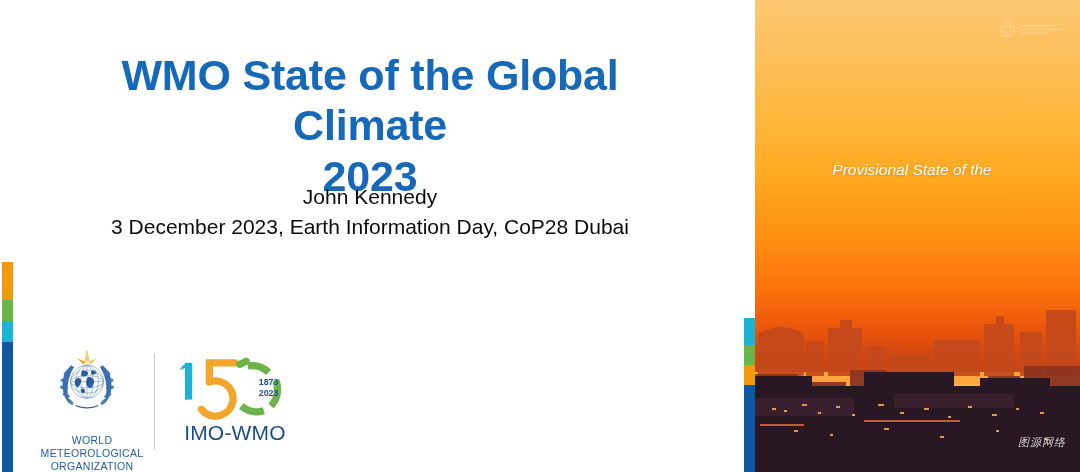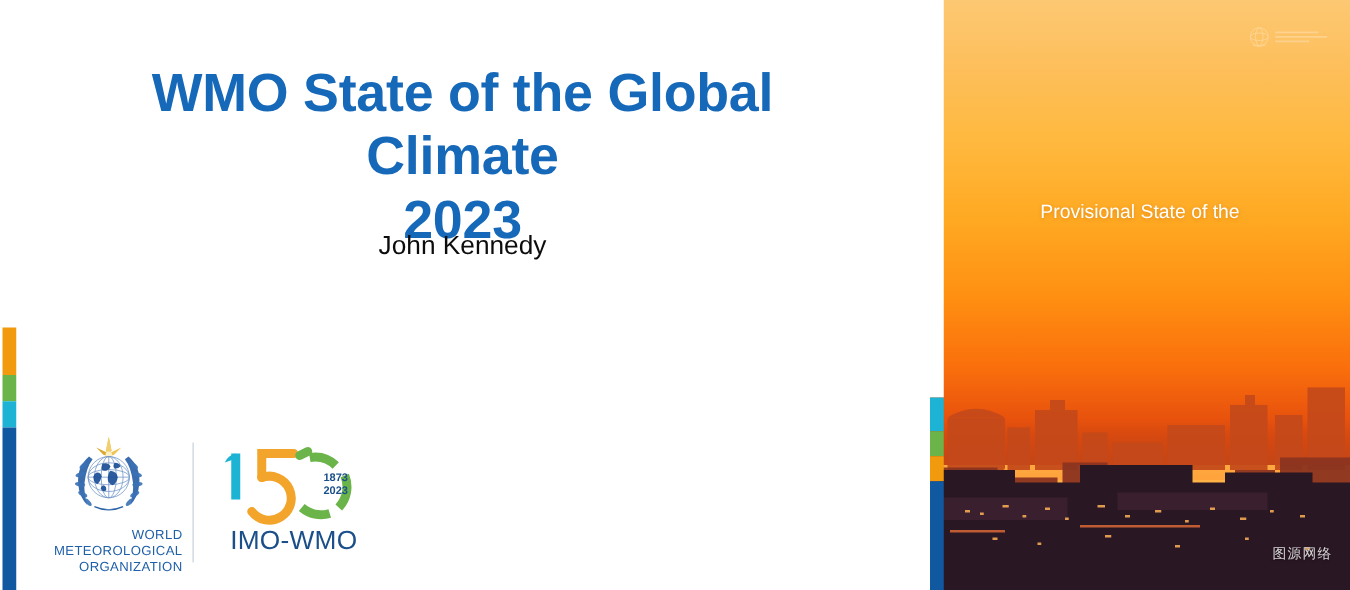--- a/index.html
+++ b/index.html
@@ -83,26 +83,26 @@
     align-items: flex-start;
   }
   .wmo-logo {
     width: 118px;
     display: flex;
     flex-direction: column;
     align-items: center;
   }
   .wmo-emblem { width: 72px; height: 66px; display:block; }
   .wmo-words {
-    margin-top: 8px;
+    margin-top: 20px;
     font-family: "Liberation Sans", sans-serif;
     font-size: 10.5px;
     line-height: 1.25;
     color: #1e5fa8;
-    text-align: right;
+    text-align: center;
     letter-spacing: 0.3px;
     width: 100%;
     padding-left: 10px;
     box-sizing: border-box;
   }
   .logo-divider {
     width: 1px;
     height: 96px;
     background: #c9d3dd;
     margin: 6px 16px 0 8px;
@@ -123,20 +123,21 @@
     margin-top: -1px;
   }
 
   
   .cover {
     position: absolute;
     left: 744px; top: 0;
     width: 336px; height: 472px;
     overflow: hidden;
     background: #ffb347;
+    font-style: italic;
   }
   .cover-sky {
     position: absolute;
     left: 0; top: 0; right: 0; height: 372px;
     background: linear-gradient(180deg,
        #fdc873 0%,
        #fdbf5c 14%,
        #ffb93f 30%,
        #ffa922 47%,
        #ff8f11 64%,
@@ -219,20 +220,21 @@
     <div class="title-block">
       <h1 class="title">
         <span>WMO State of the Global Climate</span>
         <br>
         <span>2023</span>
       </h1>
     </div>
 
     <div class="subtitle-block">
       <div class="subtitle-line">John Kennedy</div>
+      <div class="subtitle-line">3 December 2023, Earth Information Day, CoP28 Dubai</div>
     </div>
 
     <div class="accent-bar">
       <div class="seg-orange"></div>
       <div class="seg-green"></div>
       <div class="seg-cyan"></div>
       <div class="seg-blue"></div>
     </div>
 
     <div class="logo-row">

